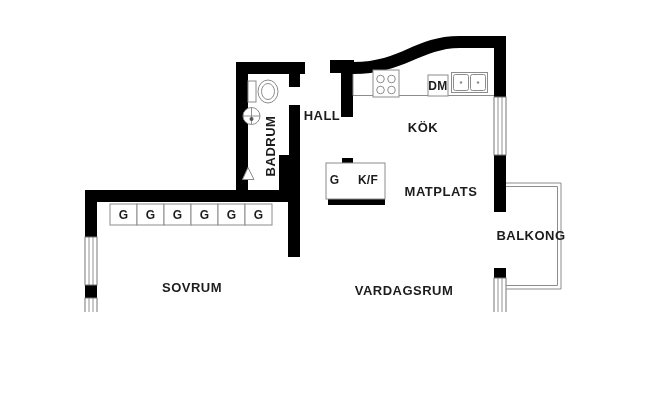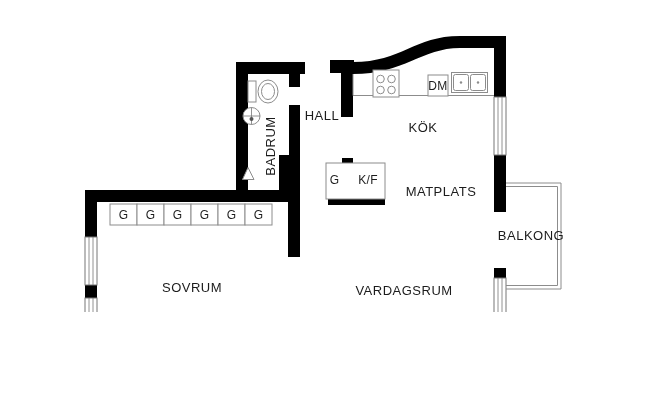--- a/index.html
+++ b/index.html
@@ -1,16 +1,16 @@
 <!DOCTYPE html>
 <html><head>
 <meta charset="utf-8">
 <style>
   html,body{margin:0;padding:0;background:#ffffff;}
-  .stage{position:relative;width:650px;height:312px;background:#ffffff;overflow:hidden;}
+  .stage{position:relative;width:650px;height:312px;background:#ffffff;overflow:hidden;font-weight:bold;}
   svg{display:block;}
   .wall{fill:#000000;stroke:none;}
   .thin{fill:#ffffff;stroke:#8c8c8c;stroke-width:1;}
   .tline{fill:none;stroke:#8c8c8c;stroke-width:1;}
   .win{fill:#ffffff;stroke:#777777;stroke-width:1;}
   .winline{stroke:#777777;stroke-width:0.8;}
   .lbl{font-family:"Liberation Sans",sans-serif;font-size:13px;fill:#1c1c1c;
        letter-spacing:0.5px;text-anchor:middle;}
   .lbl-sm{font-family:"Liberation Sans",sans-serif;font-size:12px;fill:#1c1c1c;
        letter-spacing:0.3px;text-anchor:middle;}

